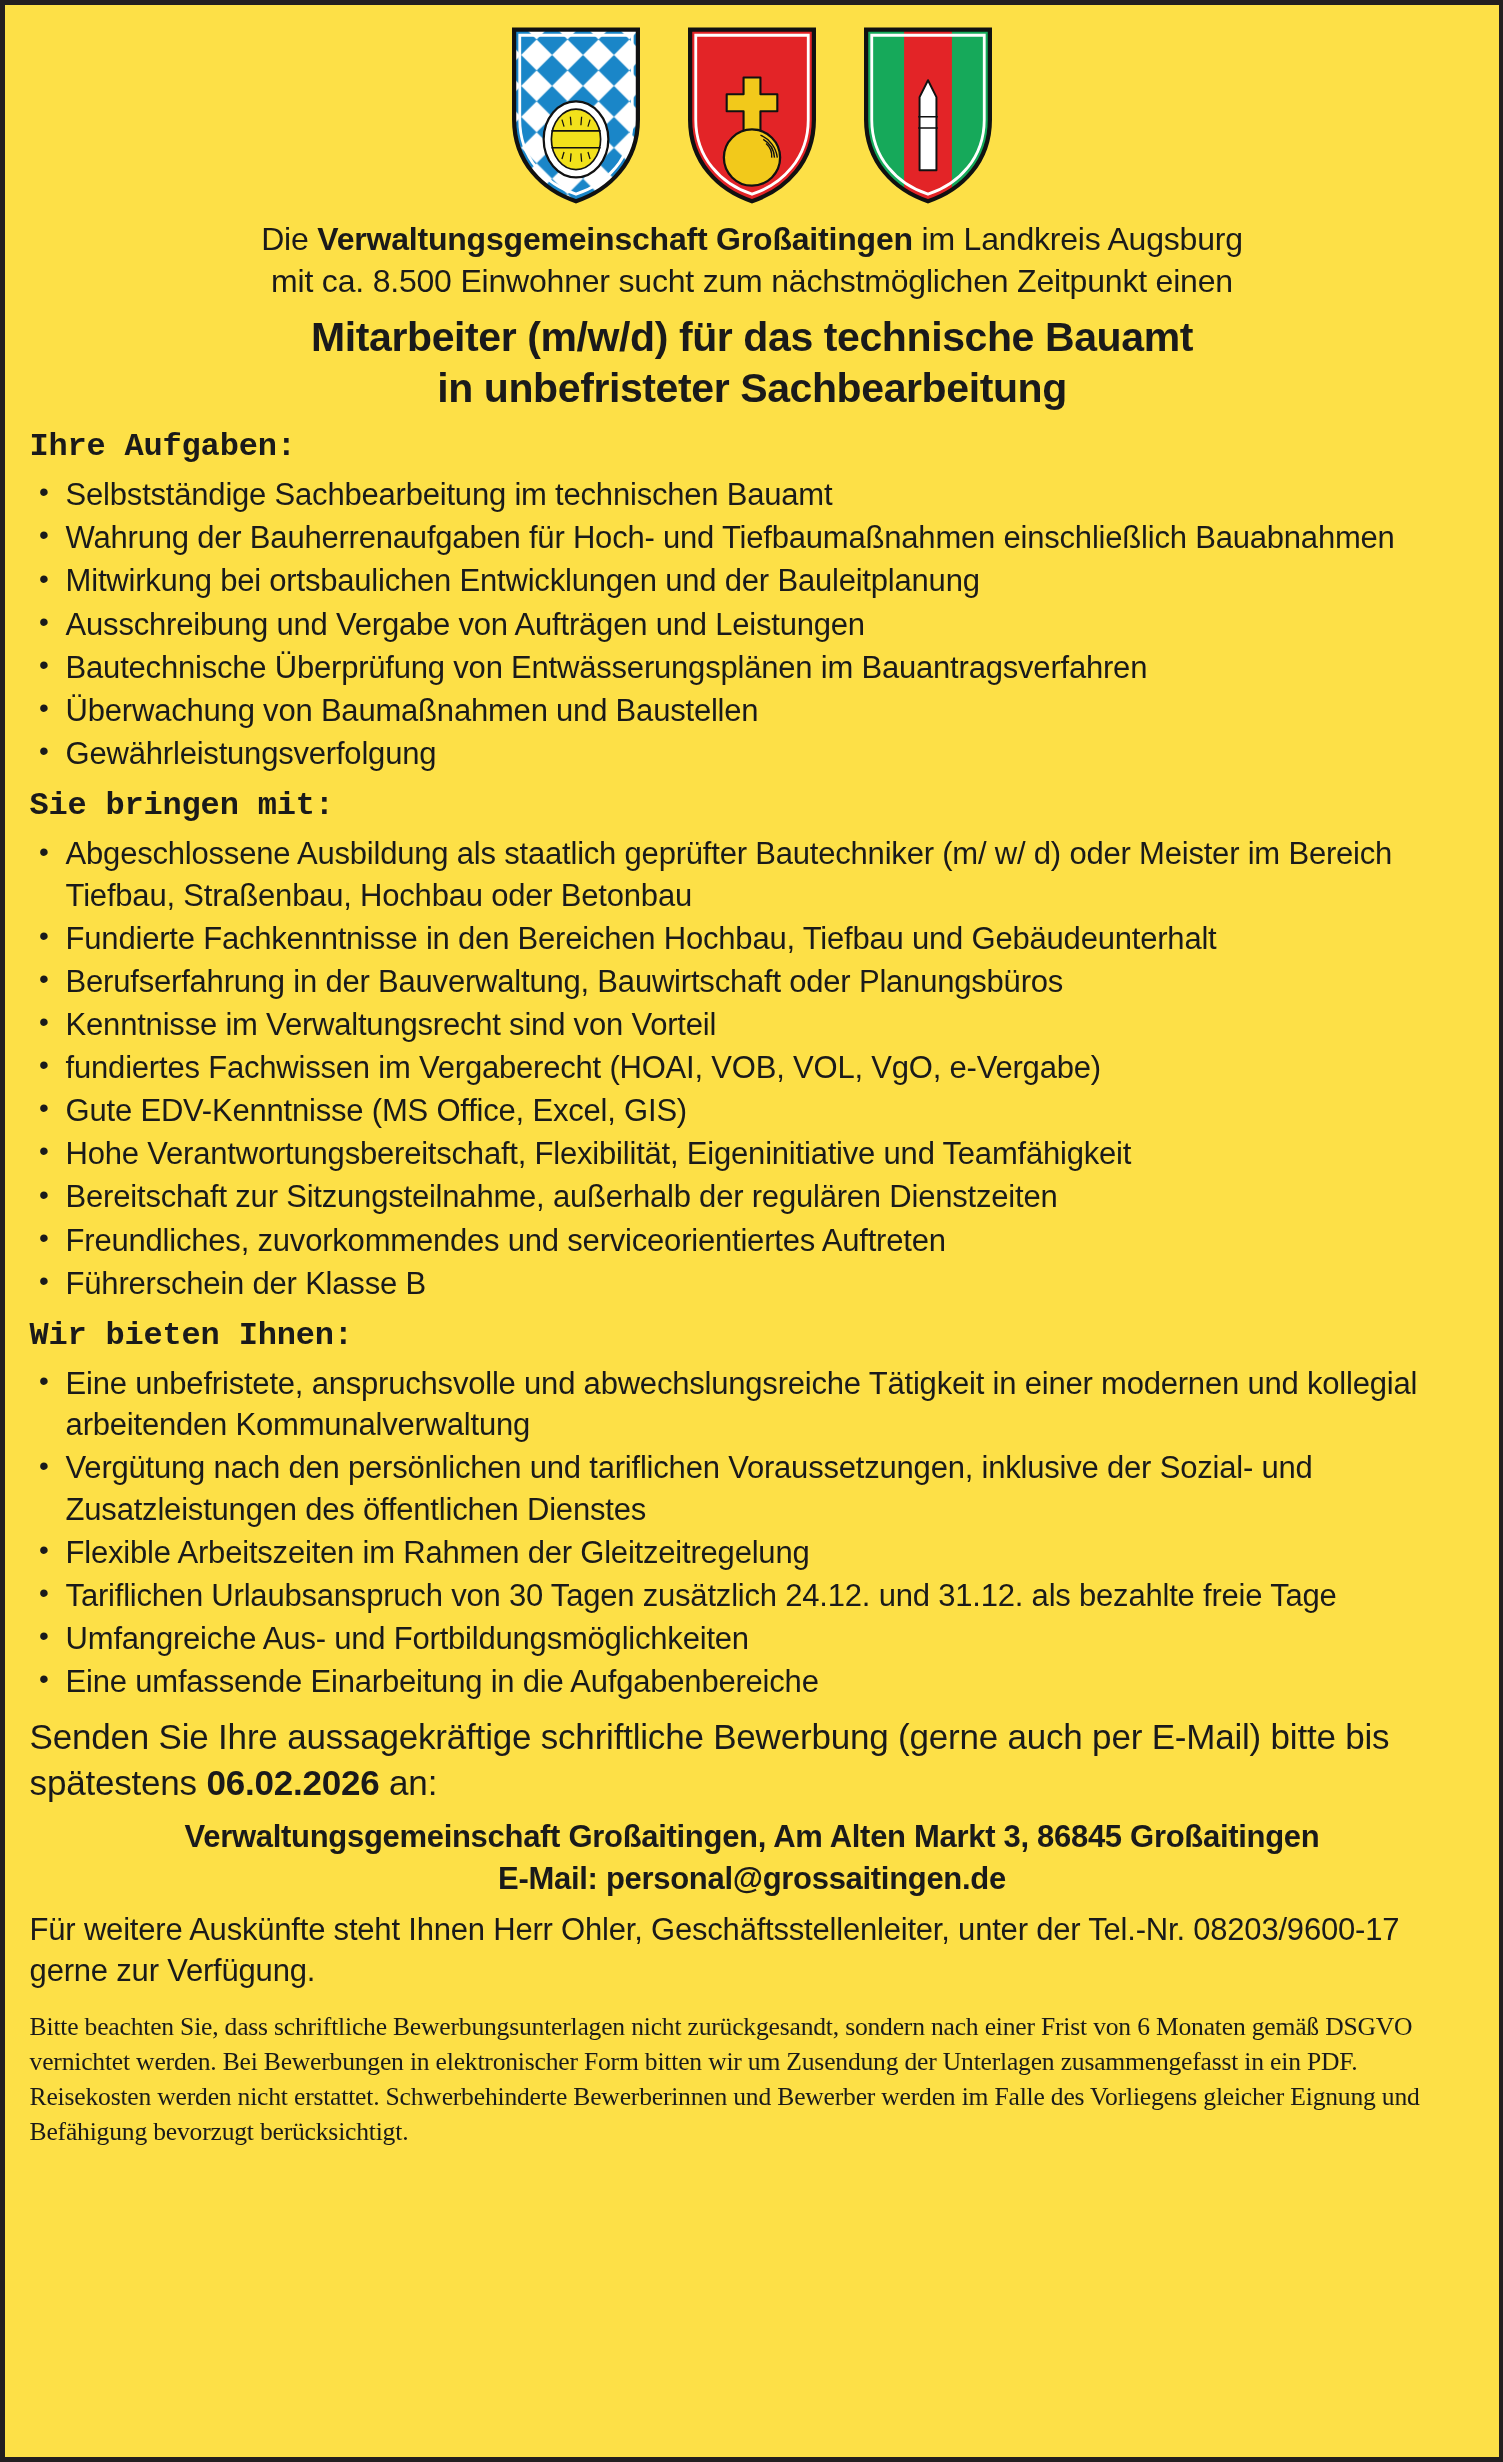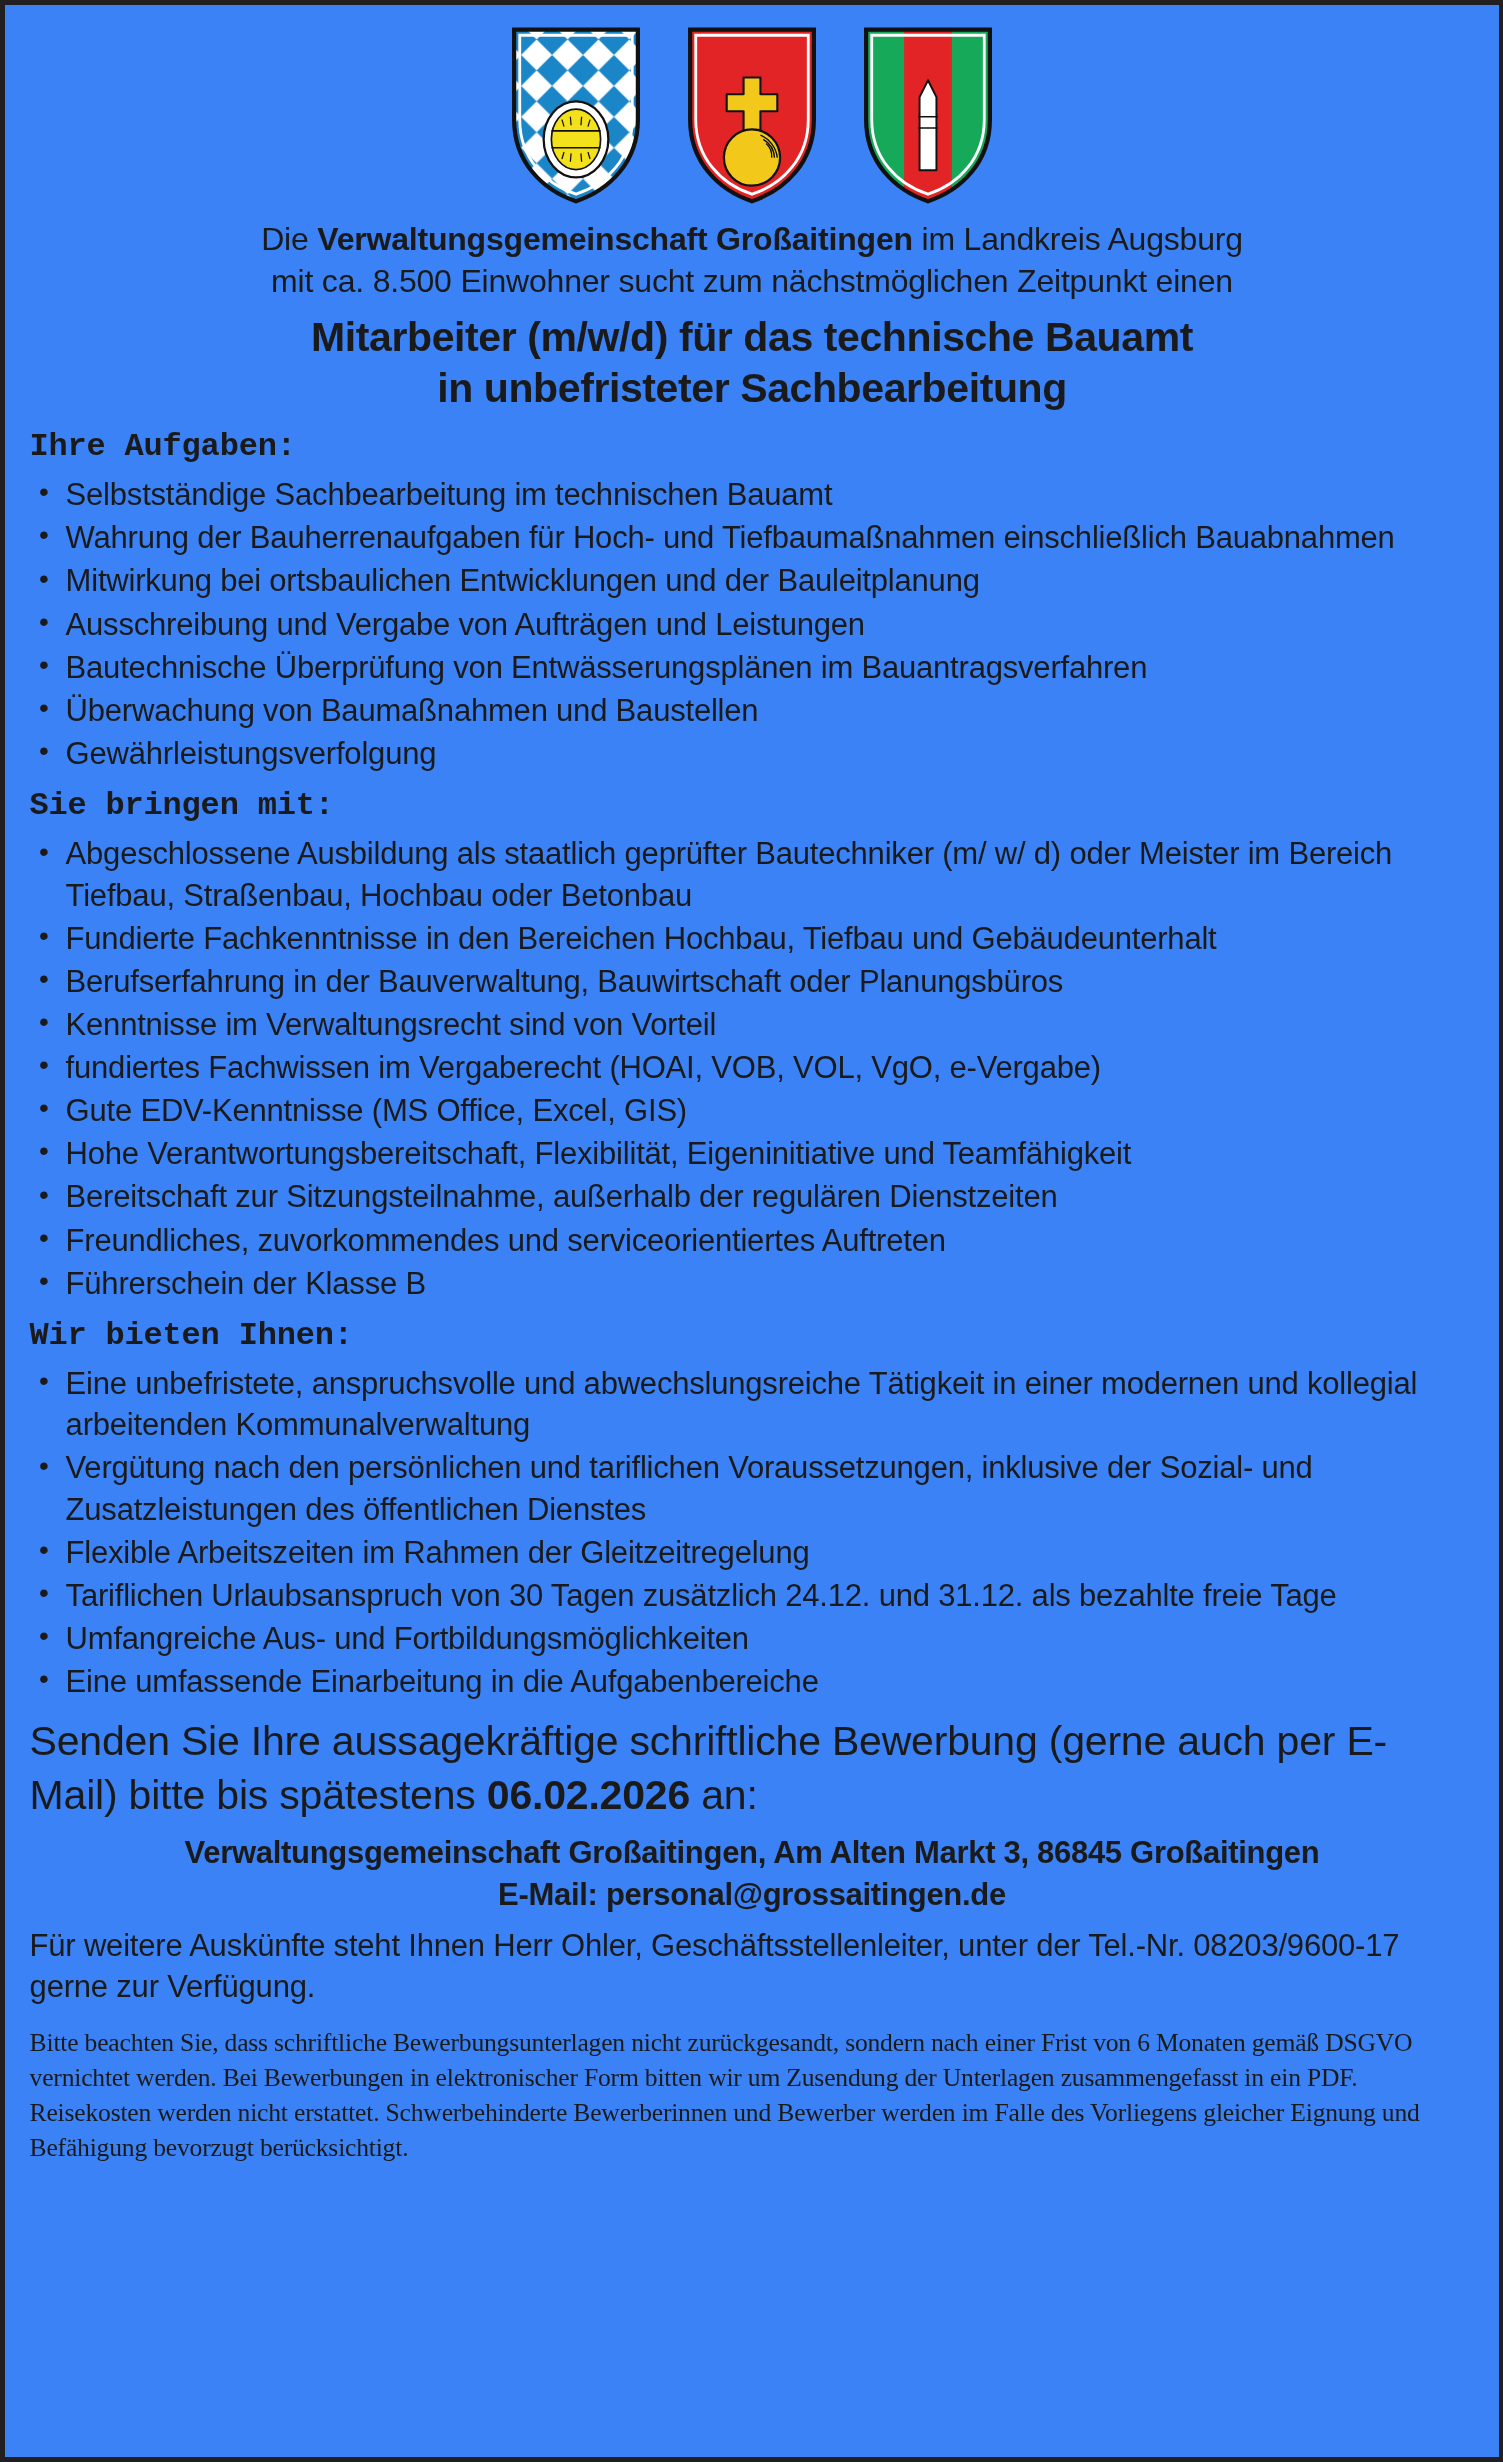--- a/index.html
+++ b/index.html
@@ -15,21 +15,21 @@
     color:#1a1a1a;
     -webkit-font-smoothing:antialiased;
   }
 
   
   .ad {
     position:relative;
     width:1504px;
     height:2462px;
     border:5.7px solid #231f20;
-    background:#3b82f6;
+    background:#fde047;
     padding:13.3px 24.6px 9.5px 24.6px;
   }
 
   
   .crests {
     display:flex;
     justify-content:center;
     align-items:flex-start;
     gap:34px;
     margin-top:5.7px;
@@ -82,21 +82,21 @@
   ul.bullets li::before {
     content:"\2022";
     position:absolute;
     left:9.5px;
     top:-0.9px;
     font-size:28px;
     line-height:1.33;
   }
 
   .closing {
-    font-size:41px;
+    font-size:35px;
     line-height:1.33;
     letter-spacing:-0.2px;
     margin:11.4px 0 0 0;
   }
   .closing b { font-weight:700; }
 
   .addr {
     text-align:center;
     font-weight:700;
     font-size:31px;

